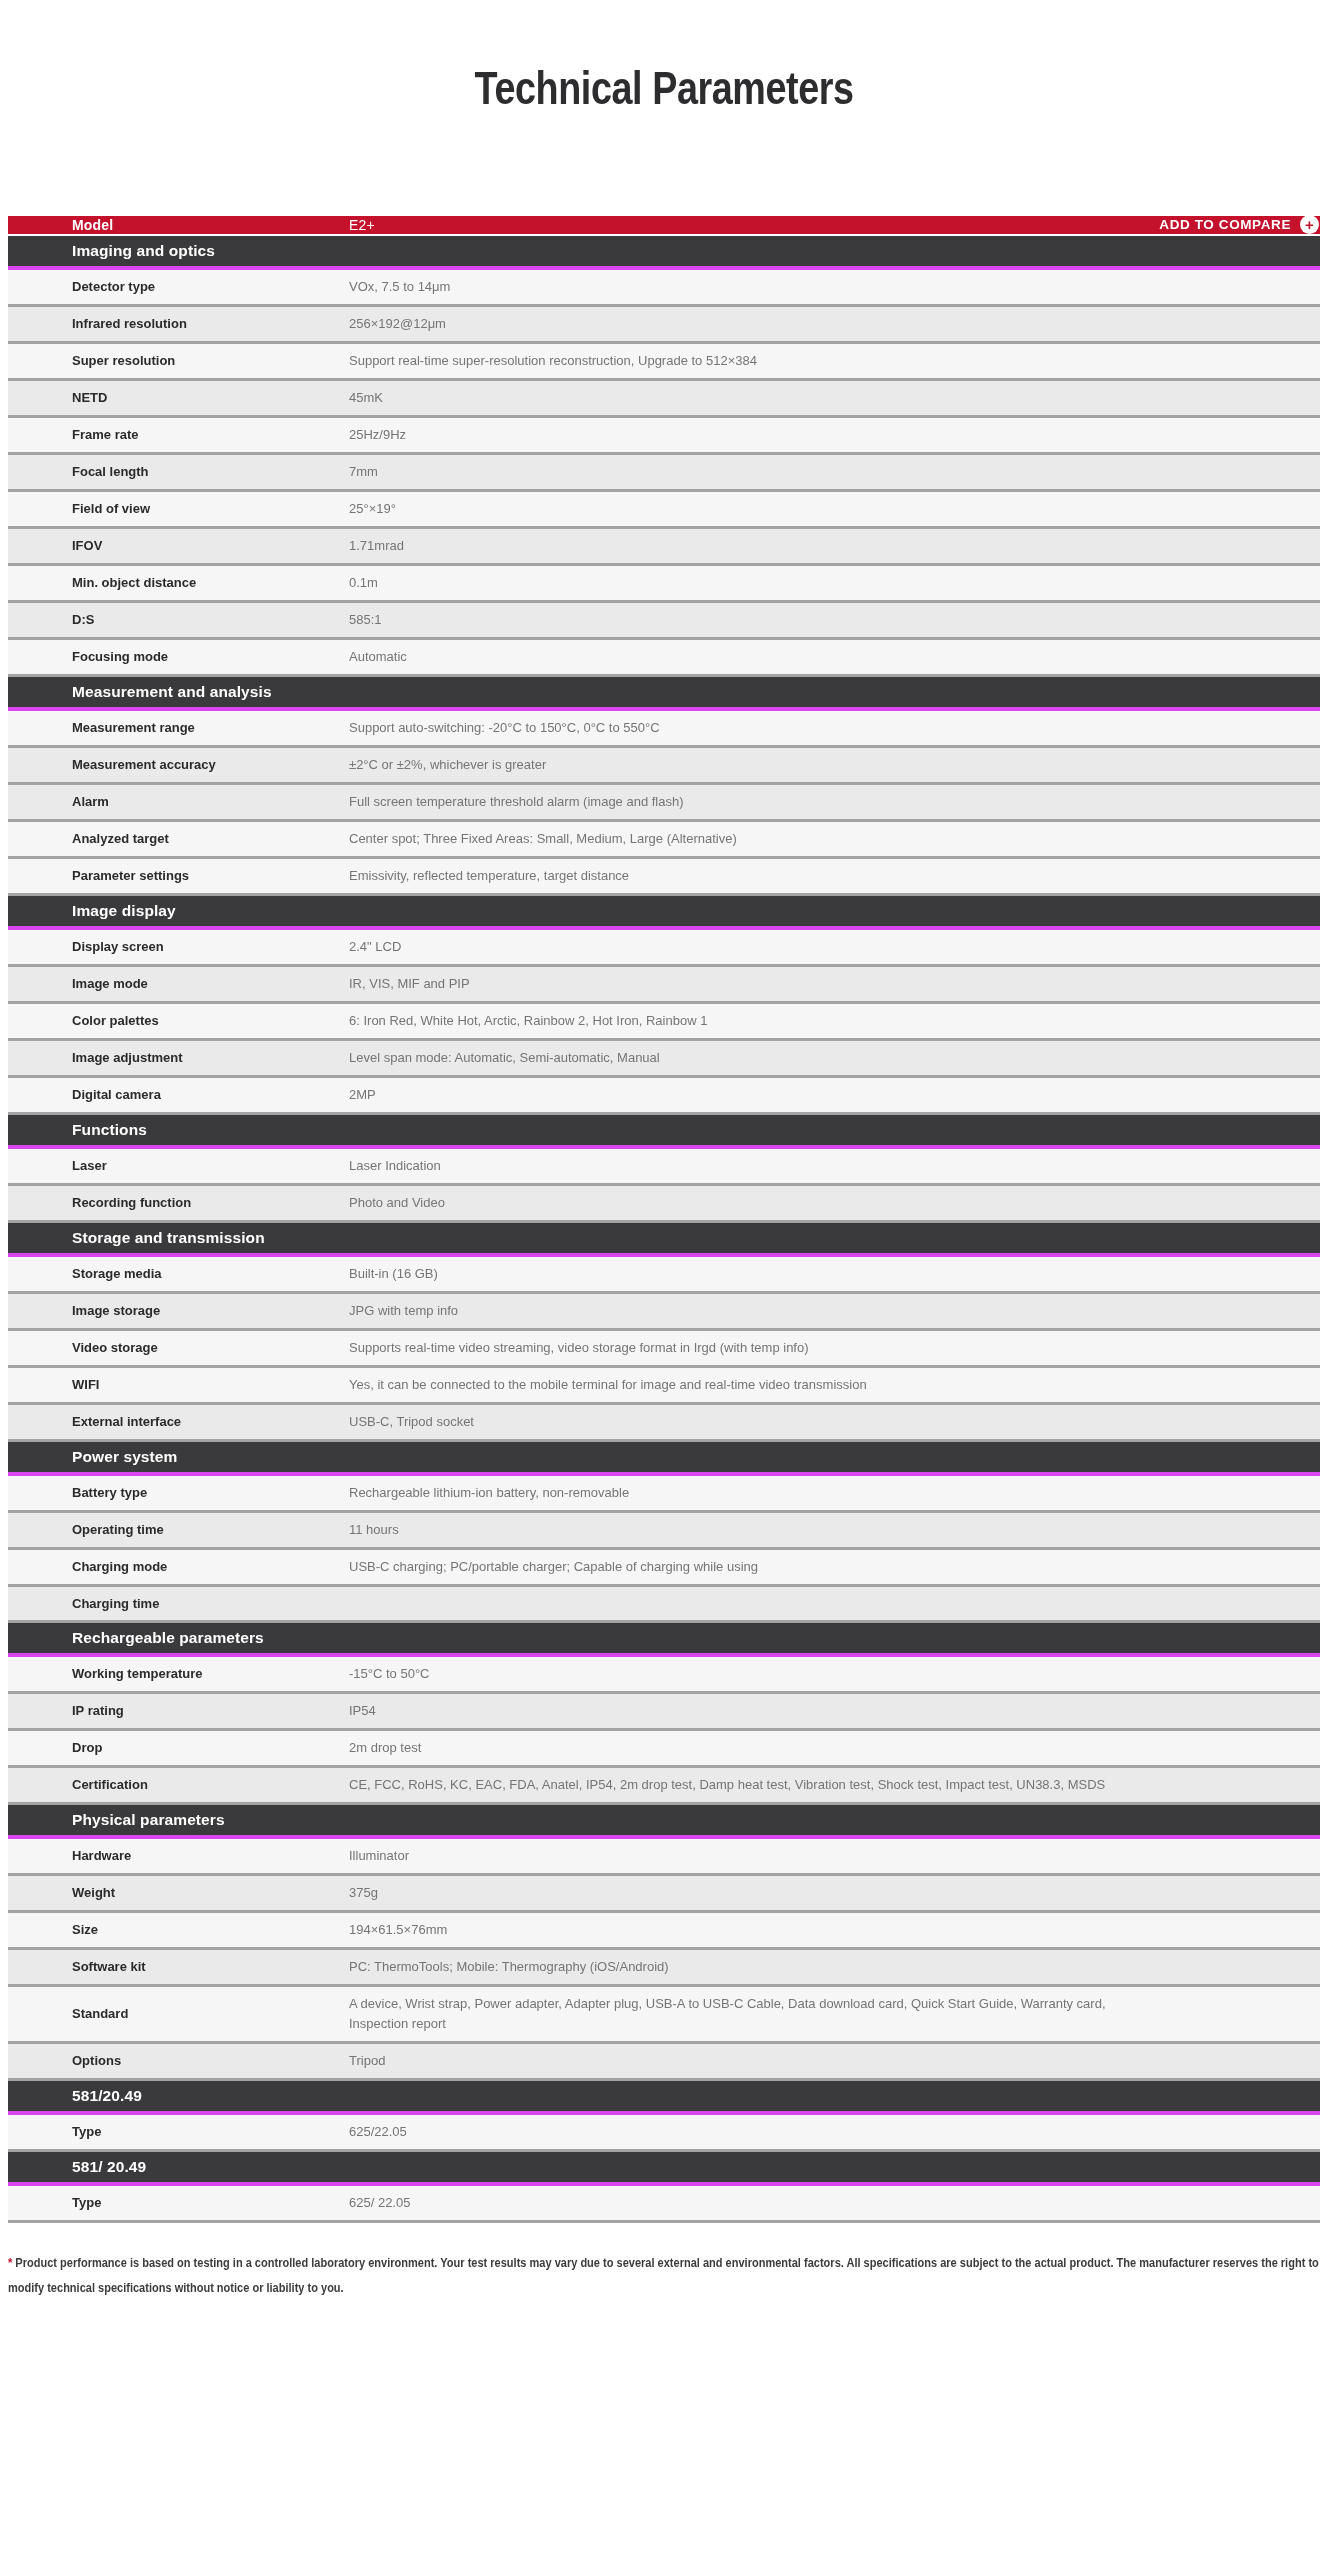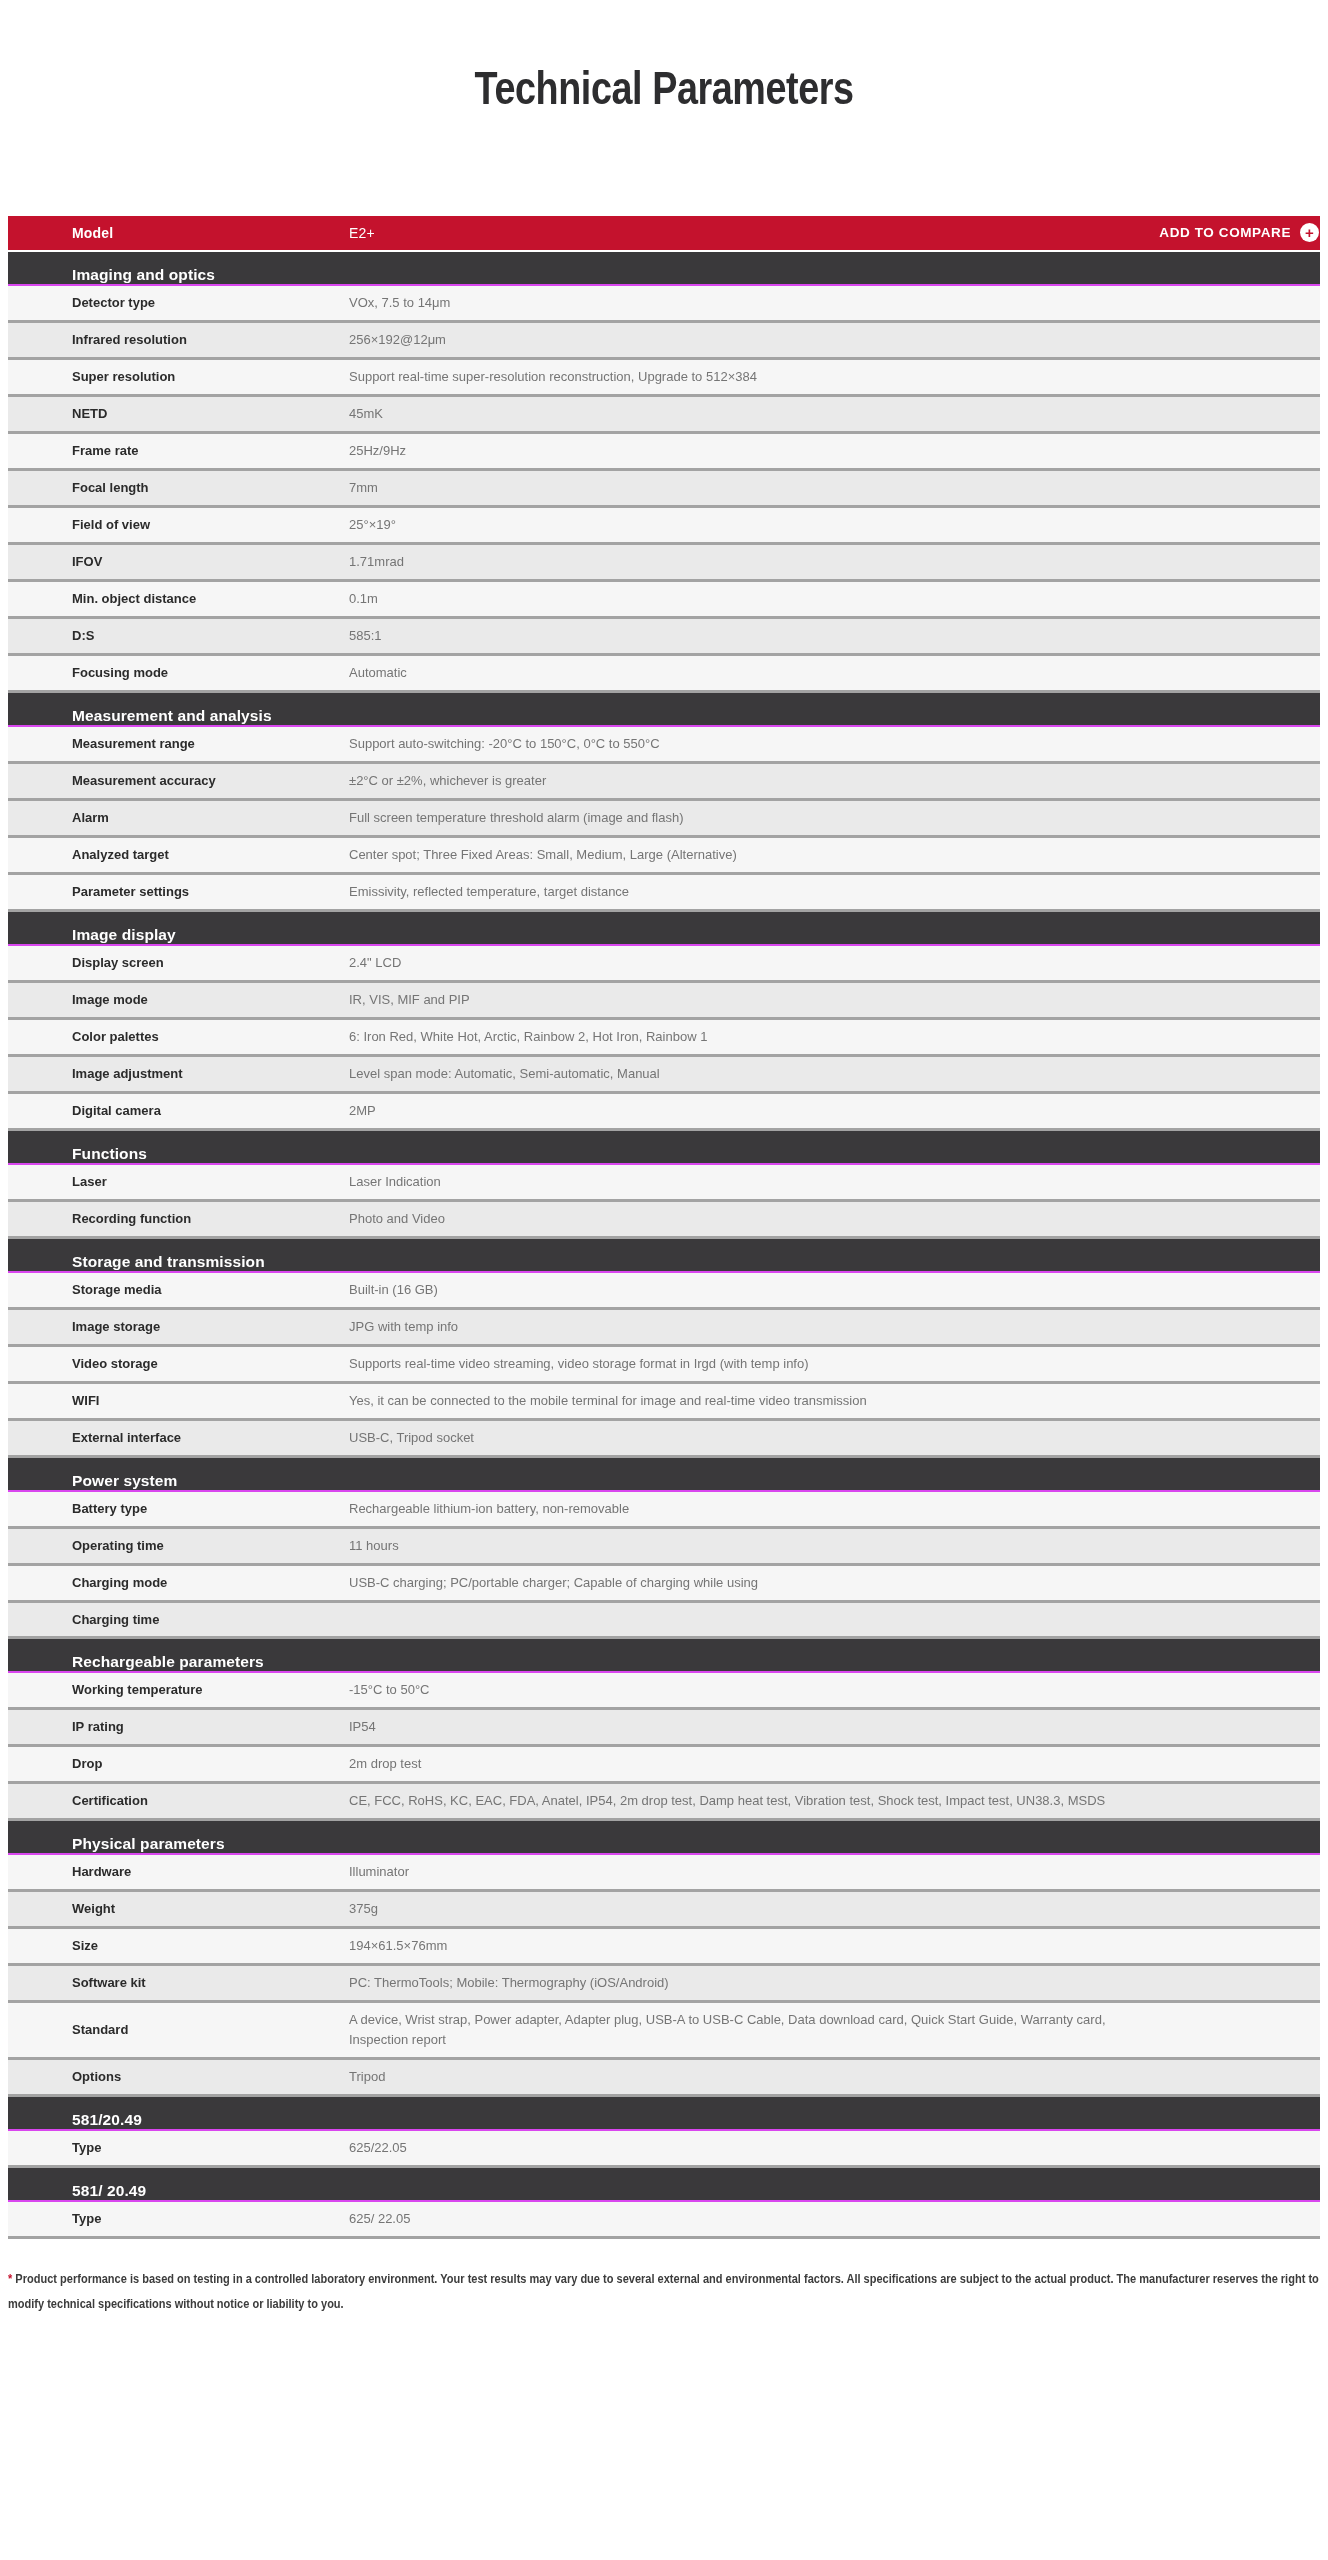--- a/index.html
+++ b/index.html
@@ -38,21 +38,21 @@
     transform-origin:center;
     white-space:nowrap;
   }
 
   
   .spec-table{margin:0 8px;}
 
   
   .model-bar{
     background:var(--brand-red);
-    height:36px;
+    height:20px;
     border-bottom:2px solid #fff;
     display:flex;
     align-items:center;
     color:#fff;
   }
   .model-bar .col-label{
     width:341px;
     padding-left:64px;
     flex:none;
     font-size:14px;
@@ -86,23 +86,23 @@
     border-radius:50%;
     display:flex;align-items:center;justify-content:center;
     font-size:15px;font-weight:700;line-height:1;
     padding-bottom:1px;
   }
 
   
   .section-header{
     background:var(--header-dark);
     height:34px;
-    border-bottom:2px solid #d946ef;
+    border-bottom:4px solid #d946ef;
     display:flex;
-    align-items:flex-end;
+    align-items:center;
   }
   .section-title{
     padding-left:64px;
     color:#fff;
     font-size:15.5px;
     font-weight:700;
     letter-spacing:0.1px;
   }
 
   

